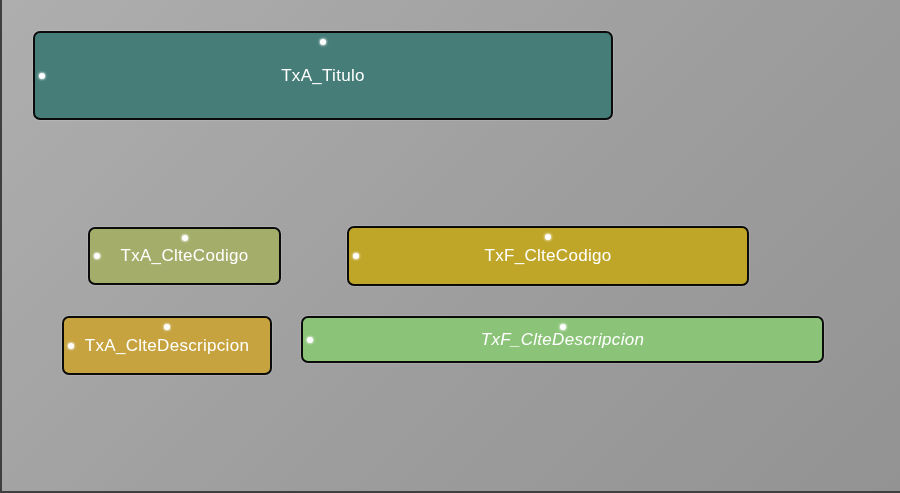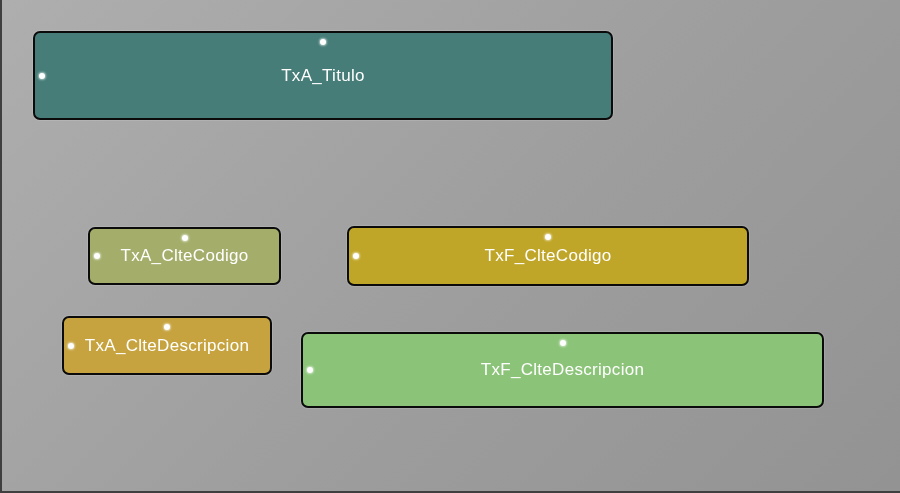--- a/index.html
+++ b/index.html
@@ -91,18 +91,18 @@
     <span class="dot dot-left"></span>
     <span class="node-label">TxF_ClteCodigo</span>
   </div>
 
   <div class="node" style="left: 62px; top: 316px; width: 210px; height: 59px; background: rgb(198, 163, 63);">
     <span class="dot dot-top"></span>
     <span class="dot dot-left"></span>
     <span class="node-label">TxA_ClteDescripcion</span>
   </div>
 
-  <div class="node" style="left: 301px; top: 332px; width: 523px; height: 76px; background: rgb(139, 196, 120);">
+  <div class="node" style="left: 301px; top: 316px; width: 523px; height: 47px; background: rgb(139, 196, 120); font-style: italic;">
     <span class="dot dot-top"></span>
     <span class="dot dot-left"></span>
     <span class="node-label">TxF_ClteDescripcion</span>
   </div>
 </div>
 
 </body></html>

